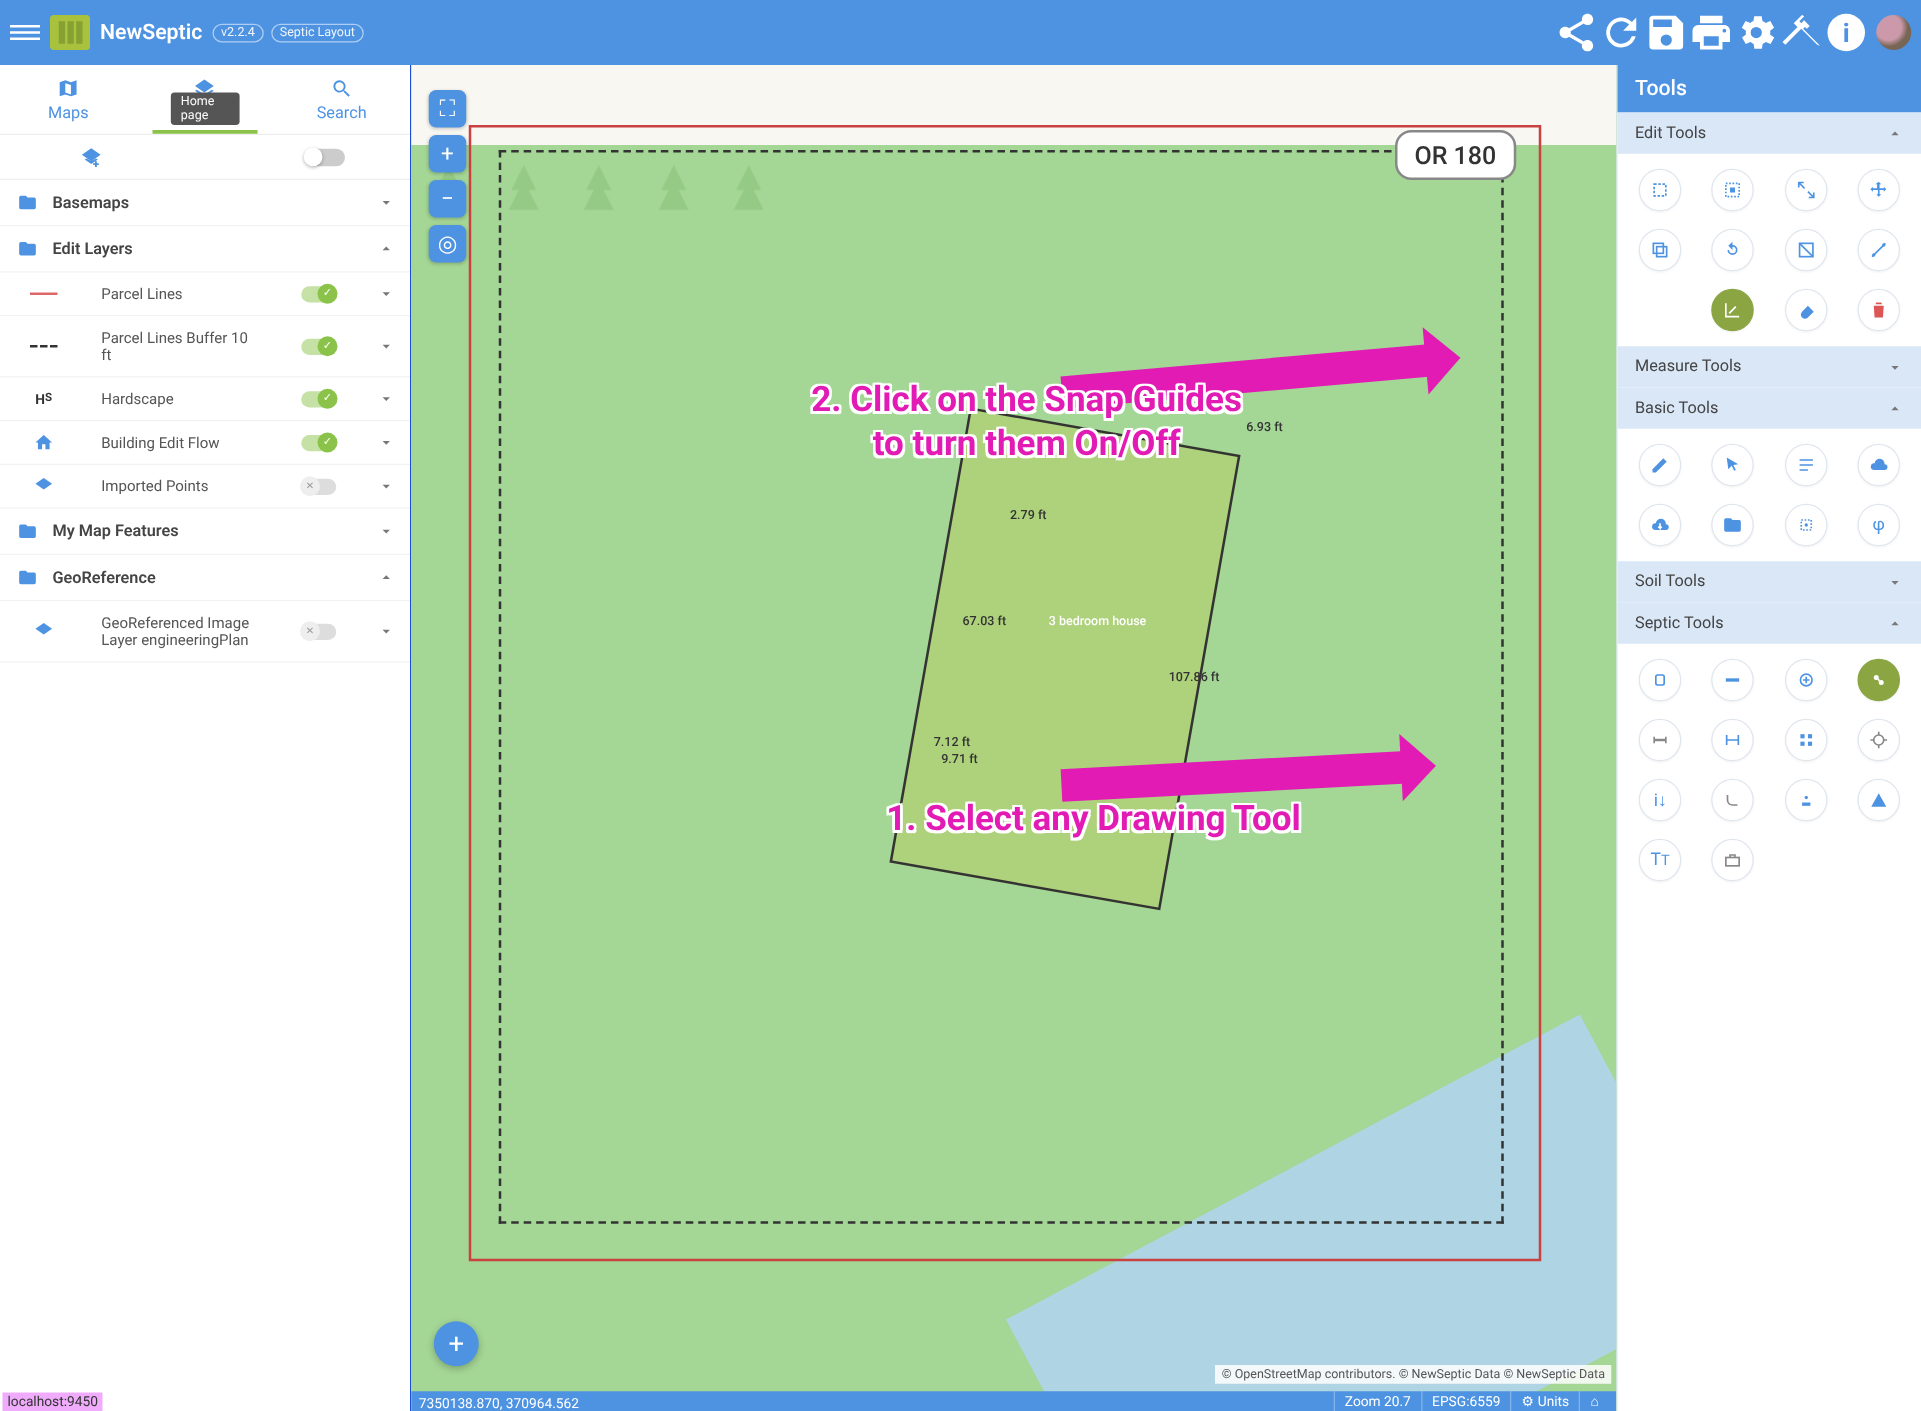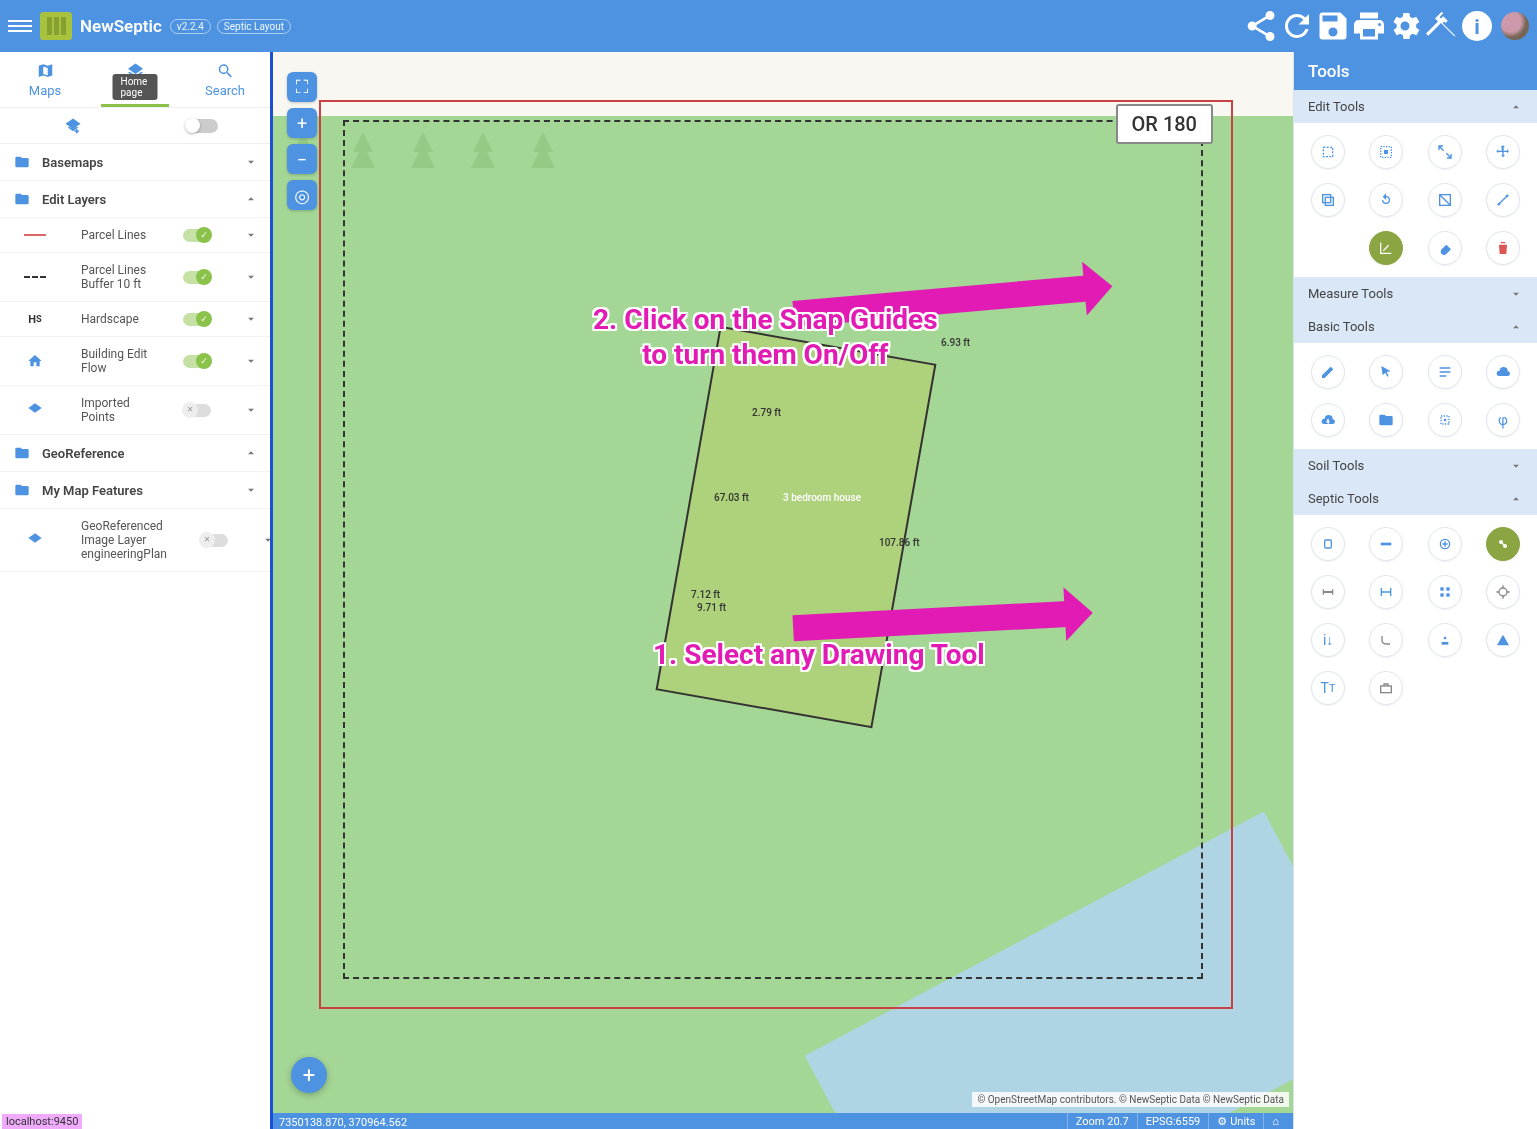--- a/index.html
+++ b/index.html
@@ -15,21 +15,21 @@
 .topbar .appname { font-weight: 600; font-size: 17px; margin-right: 8px; }
 .topbar .chip { font-size: 10px; border: 1px solid rgba(255,255,255,.6); padding: 1px 6px; border-radius: 10px; margin-right: 6px; opacity: .9; }
 .topbar .spacer { flex: 1; }
 .topbar .tbtn { width: 36px; height: 40px; display: flex; align-items: center; justify-content: center; cursor: pointer; fill: #fff; }
 .topbar .avatar { width: 28px; height: 28px; border-radius: 50%; background: radial-gradient(circle at 35% 35%, #c9a 0 40%, #765 60%); margin-left: 6px; cursor: pointer; }
 
 
 .main { flex: 1; display: flex; overflow: hidden; }
 
 
-.left { width: 273px; background: #fff; display: flex; flex-direction: column; border-right: 3px solid #1d4ed8; }
+.left { width: 329px; background: #fff; display: flex; flex-direction: column; border-right: 1px solid #1d4ed8; }
 .tabs { display: flex; background: #fff; height: 56px; border-bottom: 1px solid #eee; position: relative; }
 .tab { flex: 1; display: flex; flex-direction: column; align-items: center; justify-content: center; gap: 3px; color: #4d93e2; cursor: pointer; position: relative; }
 .tab.active { color: #3b7fd1; }
 .tab.active::after { content: ""; position: absolute; bottom: 0; left: 12%; right: 12%; height: 3px; background: #8bc34a; }
 .tab .ico { width: 21px; height: 18px; fill: #4d93e2; }
 .homepage-tip { position: absolute; top: 22px; left: 50%; transform: translateX(-50%); background: #555; color: #fff; font-size: 10px; padding: 2px 8px; border-radius: 3px; z-index: 5; }
 .strip { height: 36px; display: flex; align-items: center; padding: 0 12px; border-bottom: 1px solid #eee; }
 .strip .add-ico { width: 22px; height: 18px; fill: #4d93e2; margin: 0 auto 0 50px; }
 .strip .global-toggle { width: 32px; height: 14px; background: #ccc; border-radius: 10px; position: relative; cursor: pointer; margin-left: auto; margin-right: 40px; }
 .strip .global-toggle::after { content: ""; position: absolute; width: 15px; height: 15px; background: #fff; border-radius: 50%; top: -1px; left: -1px; box-shadow: 0 1px 3px rgba(0,0,0,.3); }
@@ -57,21 +57,21 @@
 .maparea { flex: 1; position: relative; background: #a8d89a; overflow: hidden; }
 .mapbg { position: absolute; inset: 0; background: #a4d695; }
 .tree-pat { position: absolute; inset: 0; opacity: .35; }
 .road { position: absolute; top: 0; left: 0; right: 0; height: 64px; background: #f9f7f2; }
 .stream { position: absolute; width: 520px; height: 250px; bottom: -40px; right: -60px; background: #b2d3f1; transform: rotate(-28deg); opacity: .85; }
 .parcel { position: absolute; top: 48px; left: 46px; right: 60px; bottom: 120px; border: 2px solid #c94141; }
 .parcel-buf { position: absolute; top: 68px; left: 70px; right: 90px; bottom: 150px; border: 2px dashed #333; }
 .house { position: absolute; left: 413px; top: 290px; width: 220px; height: 370px; background: rgba(182,205,107,.6); border: 2px solid #333; transform: rotate(10deg); }
 .house-lbl { position: absolute; left: 510px; top: 440px; font-size: 10px; color: #fff; font-weight: 500; z-index: 2; }
 .dim { position: absolute; font-size: 10px; color: #333; font-weight: 500; z-index: 1; }
-.ol180 { position: absolute; top: 52px; right: 80px; background: #fff; border: 2px solid #888; padding: 6px 14px; font-size: 20px; font-weight: 500; color: #333; border-radius: 3px; }
+.ol180 { position: absolute; top: 52px; right: 80px; background: #fff; border: 2px solid #888; padding: 6px 14px; font-size: 20px; font-weight: 500; color: #333; border-radius: 13px; }
 .attrib { position: absolute; bottom: 22px; right: 4px; font-size: 10px; background: rgba(255,255,255,.85); padding: 2px 5px; color: #555; }
 
 .map-ctrl-col { position: absolute; top: 20px; left: 14px; display: flex; flex-direction: column; gap: 6px; }
 .mbtn { width: 30px; height: 30px; background: #4d93e2; color: #fff; border-radius: 6px; display: flex; align-items: center; justify-content: center; font-size: 18px; cursor: pointer; box-shadow: 0 1px 3px rgba(0,0,0,.2); }
 .fab { position: absolute; bottom: 36px; left: 18px; width: 36px; height: 36px; border-radius: 50%; background: #4d93e2; color: #fff; display: flex; align-items: center; justify-content: center; font-size: 22px; cursor: pointer; box-shadow: 0 2px 6px rgba(0,0,0,.25); }
 .statusbar { position: absolute; bottom: 0; left: 0; right: 0; height: 16px; background: #4d93e2; color: #fff; display: flex; align-items: flex-end; font-size: 11px; padding: 0 6px; }
 .statusbar .sp { flex: 1; }
 .statusbar .cell { padding: 0 8px; display: flex; align-items: center; gap: 3px; border-left: 1px solid rgba(255,255,255,.3); height: 100%; }
 .statusbar .cell:first-of-type { border: none; }
 
@@ -255,33 +255,33 @@
         <div class="toggle off"></div>
         <svg class="caret" viewBox="0 0 24 24">
             <path d="M7 10l5 5 5-5z"></path>
           </svg>
       </div>
 
       <div class="sec">
         <svg class="folder" viewBox="0 0 24 24">
             <path d="M10 4H4a2 2 0 0 0-2 2v12a2 2 0 0 0 2 2h16a2 2 0 0 0 2-2V8a2 2 0 0 0-2-2h-8l-2-2z"></path>
           </svg>
-        <span class="sec-label">GeoReference</span>
-        <svg class="caret" viewBox="0 0 24 24">
-            <path d="M7 14l5-5 5 5z"></path>
+        <span class="sec-label">My Map Features</span>
+        <svg class="caret" viewBox="0 0 24 24">
+            <path d="M7 10l5 5 5-5z"></path>
           </svg>
       </div>
 
       <div class="sec">
         <svg class="folder" viewBox="0 0 24 24">
             <path d="M10 4H4a2 2 0 0 0-2 2v12a2 2 0 0 0 2 2h16a2 2 0 0 0 2-2V8a2 2 0 0 0-2-2h-8l-2-2z"></path>
           </svg>
-        <span class="sec-label">My Map Features</span>
-        <svg class="caret" viewBox="0 0 24 24">
-            <path d="M7 10l5 5 5-5z"></path>
+        <span class="sec-label">GeoReference</span>
+        <svg class="caret" viewBox="0 0 24 24">
+            <path d="M7 14l5-5 5 5z"></path>
           </svg>
       </div>
       <div class="item">
         <div class="sw">
             <svg class="sw-lay" viewBox="0 0 24 24">
               <path d="M12 2L2 9l10 7 10-7-10-7z"></path>
             </svg>
           </div>
         <span class="item-label">GeoReferenced Image Layer engineeringPlan</span>
         <div class="toggle off"></div>

